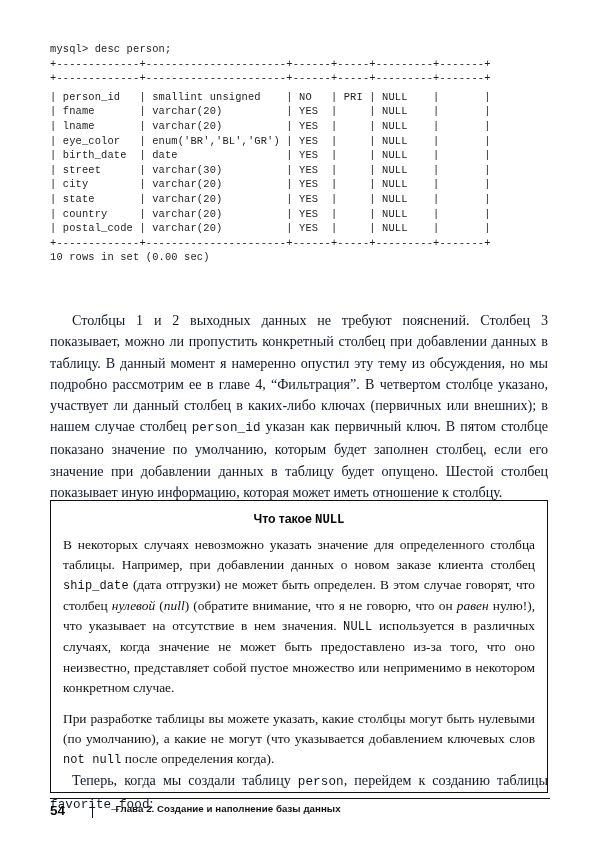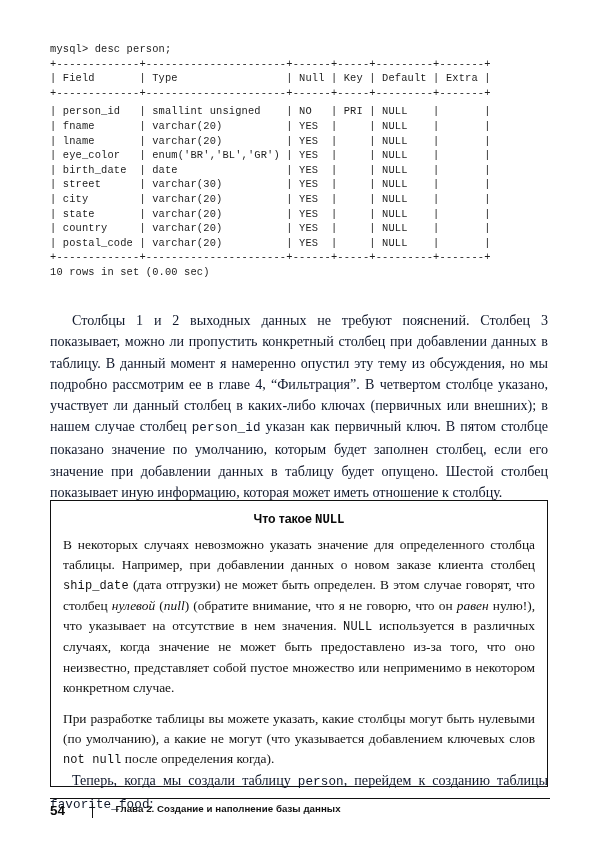--- a/index.html
+++ b/index.html
@@ -68,21 +68,21 @@
   #para-tail { top: 756px; }
 
   
   .note-box {
     position: absolute;
     left: 50px;
     top: 500px;
     width: 498px;
     box-sizing: border-box;
     border: 1.6px solid #111111;
-    padding: 9px 12px 16px 12px;
+    padding: 9px 12px 22px 12px;
     background: #ffffff;
   }
   .note-title {
     text-align: center;
     font-family: "Liberation Sans", sans-serif;
     font-weight: bold;
     font-size: 12.4px;
     letter-spacing: -0.1px;
     margin: 2px 0 8px 0;
     color: #0a0a0a;
@@ -148,21 +148,20 @@
   }
 </style>
 </head>
 <body>
 
 <div class="page">
 
   <div class="console-block">
     <div class="console-line">mysql&gt; desc person;</div>
     <div class="console-line">+-------------+----------------------+------+-----+---------+-------+</div>
-    <div class="console-line">| Field       | Type                 | Null | Key | Default | Extra |</div>
     <div class="console-line">+-------------+----------------------+------+-----+---------+-------+</div>
     <div class="console-gap"></div>
     <div class="console-line">| person_id   | smallint unsigned    | NO   | PRI | NULL    |       |</div>
     <div class="console-line">| fname       | varchar(20)          | YES  |     | NULL    |       |</div>
     <div class="console-line">| lname       | varchar(20)          | YES  |     | NULL    |       |</div>
     <div class="console-line">| eye_color   | enum('BR','BL','GR') | YES  |     | NULL    |       |</div>
     <div class="console-line">| birth_date  | date                 | YES  |     | NULL    |       |</div>
     <div class="console-line">| street      | varchar(30)          | YES  |     | NULL    |       |</div>
     <div class="console-line">| city        | varchar(20)          | YES  |     | NULL    |       |</div>
     <div class="console-line">| state       | varchar(20)          | YES  |     | NULL    |       |</div>

